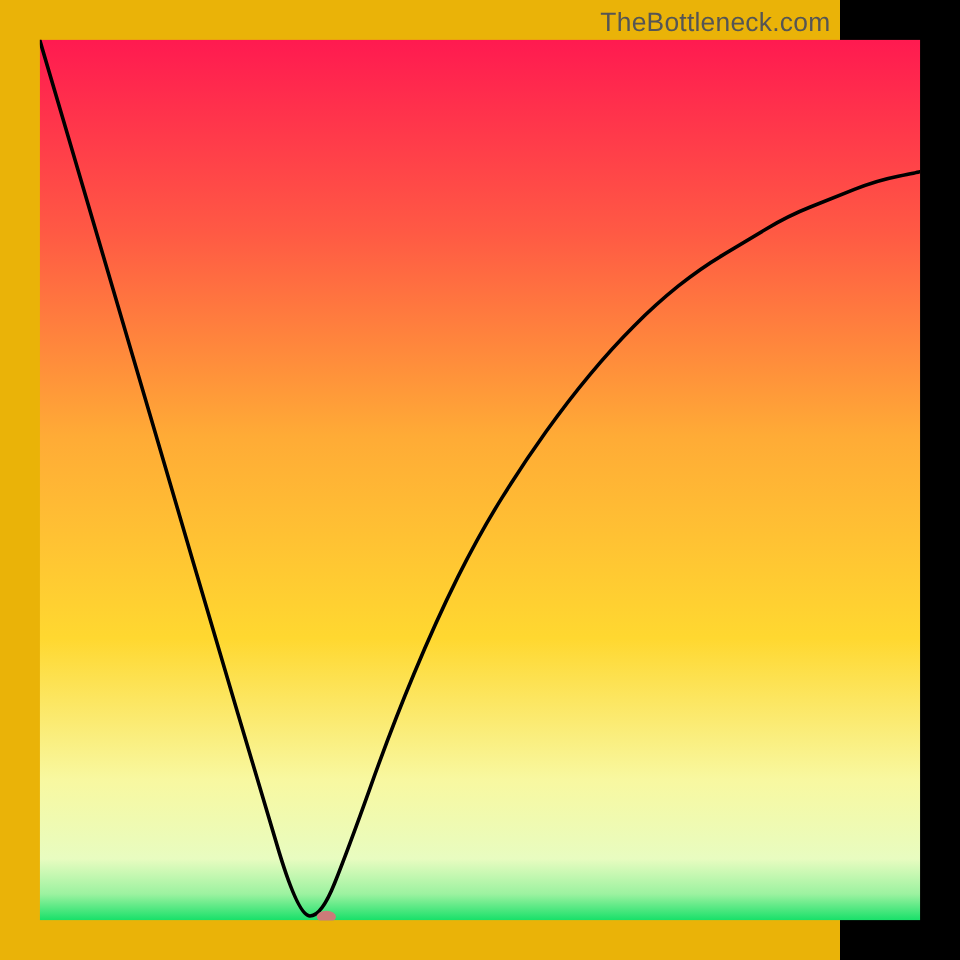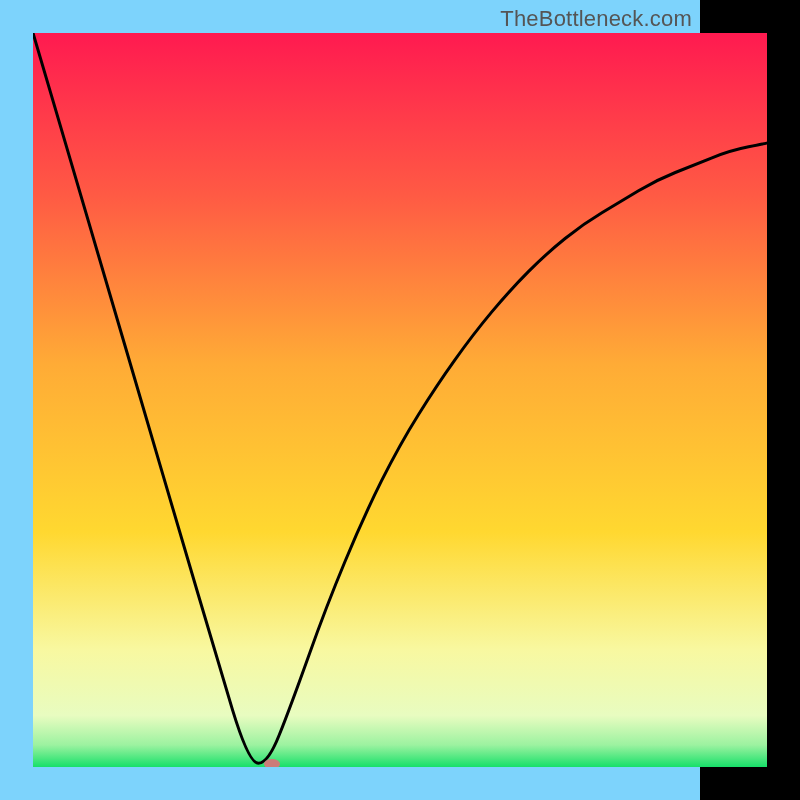--- a/index.html
+++ b/index.html
@@ -1,21 +1,21 @@
 <!DOCTYPE html>
 <html><head>
 <meta charset="utf-8">
 <style>
   * { margin: 0; padding: 0; box-sizing: border-box; }
   body { width: 800px; height: 800px; background: #000; overflow: hidden; font-family: Arial, sans-serif; }
   .frame {
     position: absolute;
     top: 0; left: 0;
     width: 700px; height: 800px;
-    background: #7dd3fc;
+    background: #eab308;
   }
   .plot-area {
     position: absolute;
     top: 33px;
     left: 33px;
     width: 734px;
     height: 734px;
     overflow: hidden;
   }
   .gradient-bg {

